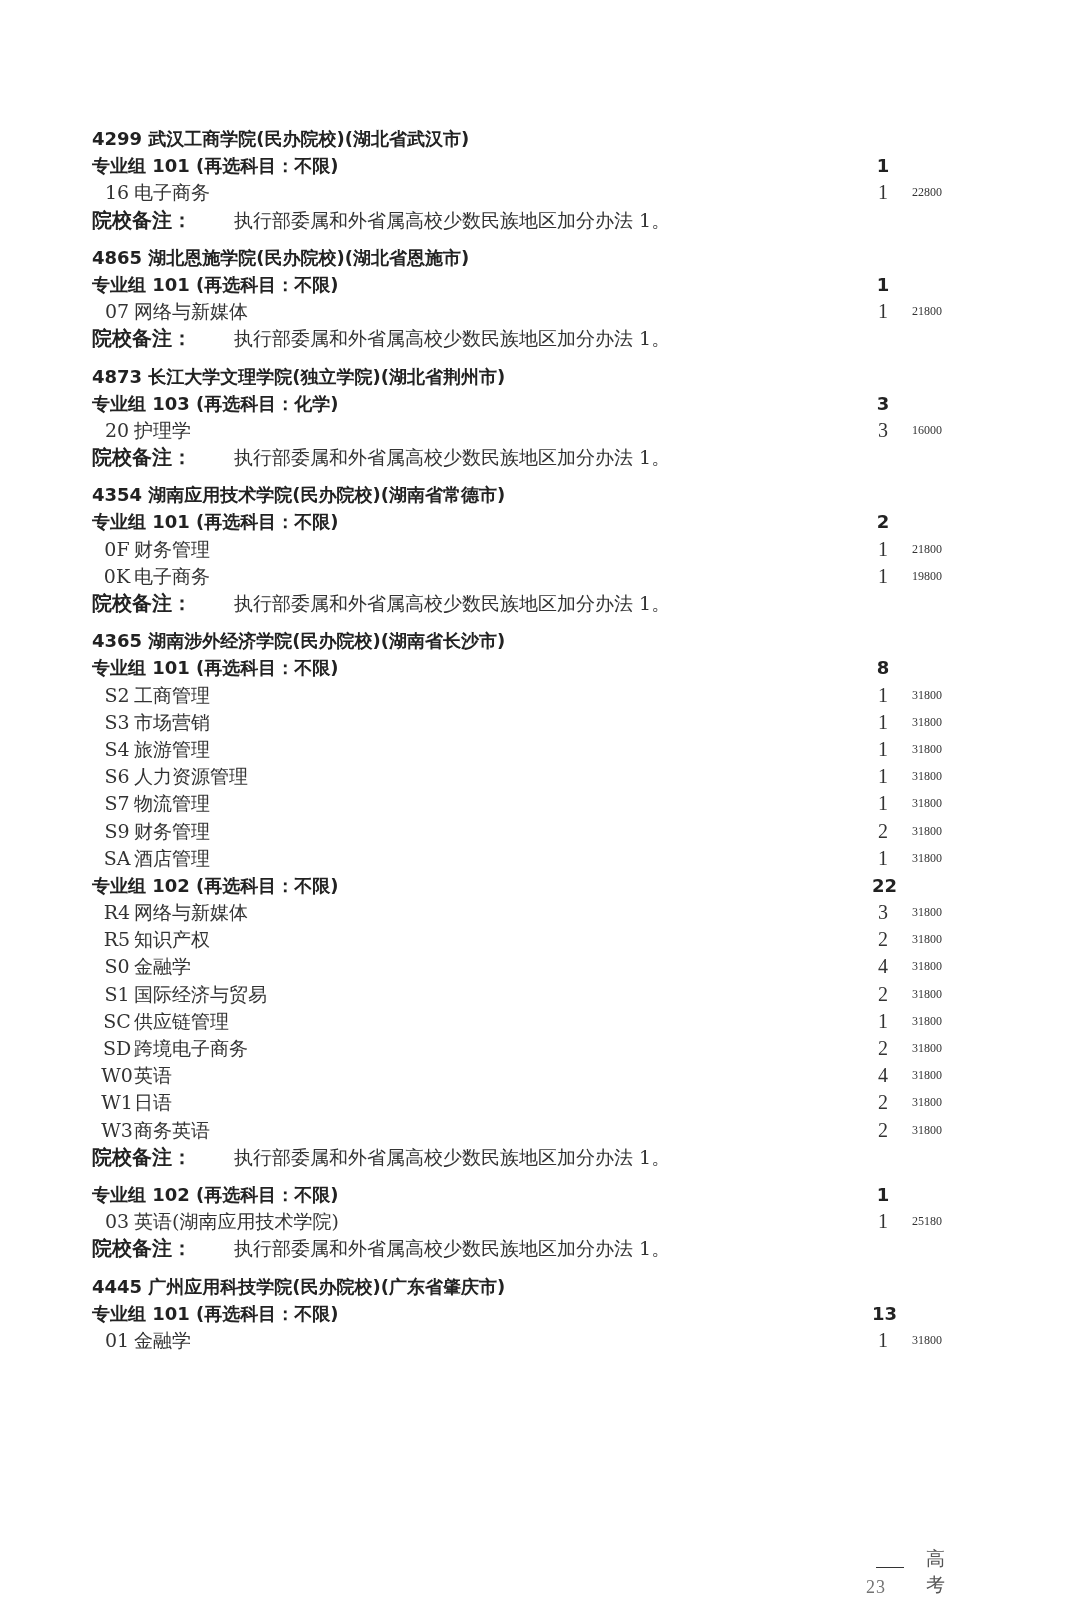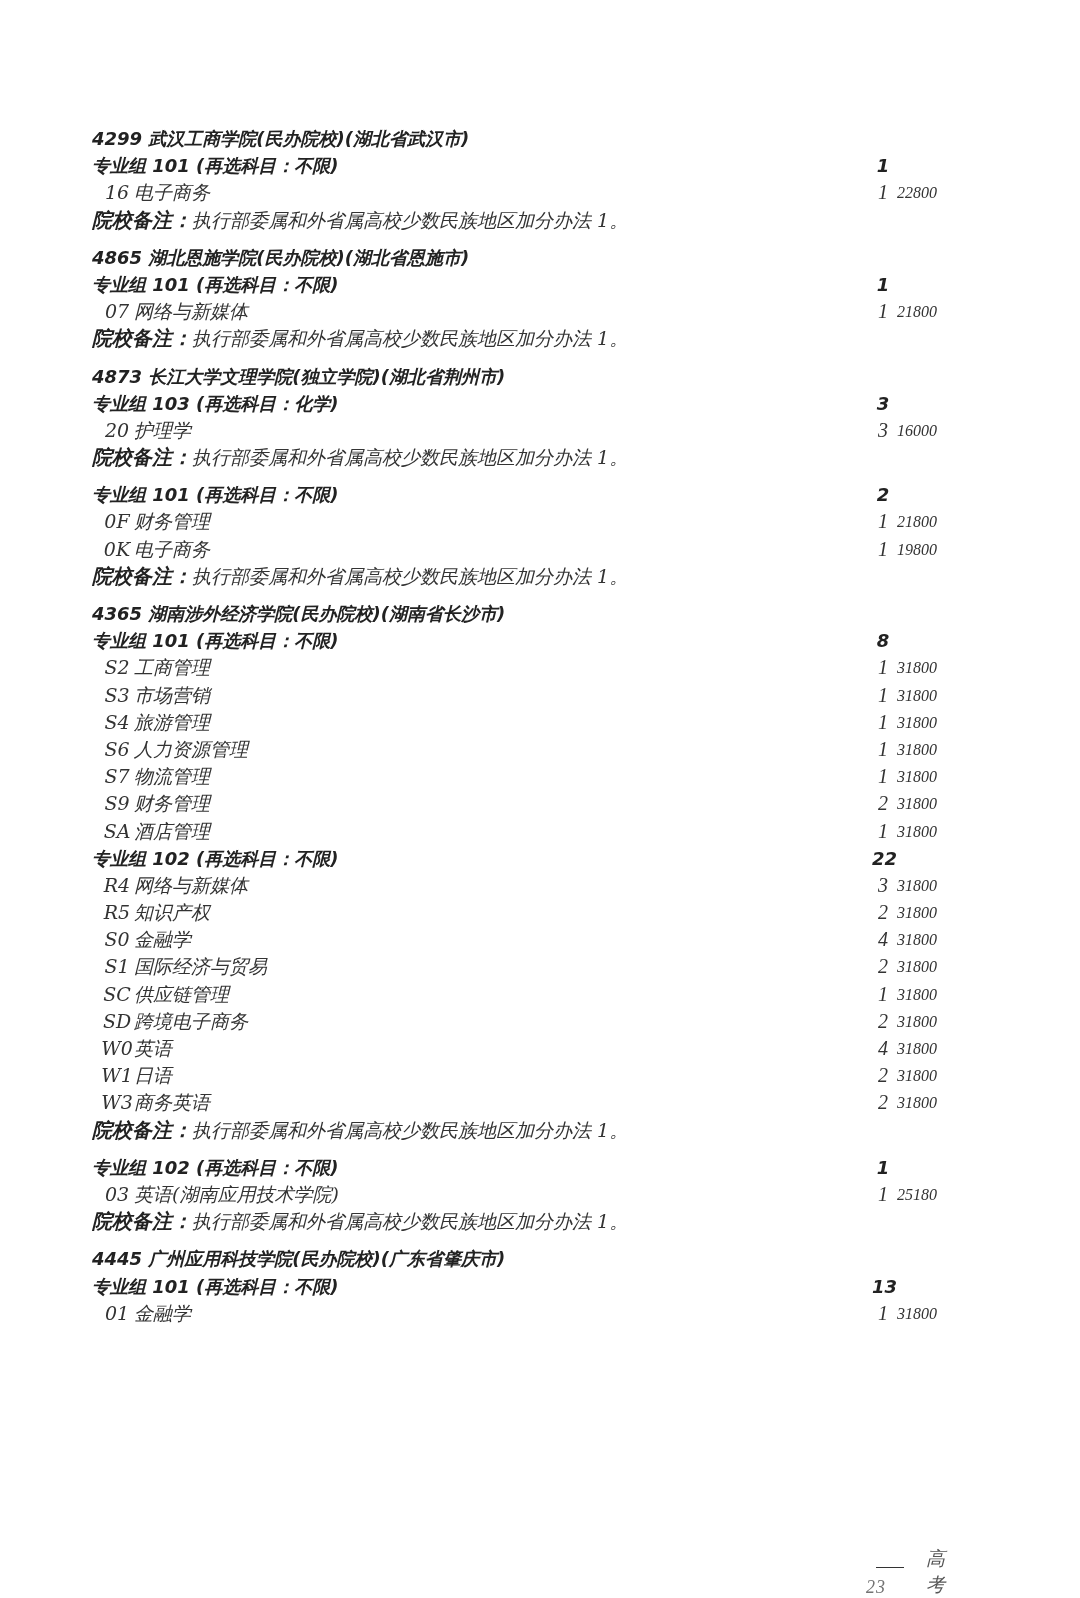--- a/index.html
+++ b/index.html
@@ -1,30 +1,30 @@
 <!DOCTYPE html>
 <html><head>
 <meta charset="utf-8">
 <style>
   html, body { margin: 0; padding: 0; background: #ffffff; }
   body { width: 1080px; height: 1598px; position: relative; overflow: hidden; color: #1a1a1a; }
-  #page { position: absolute; left: 0; top: 0; width: 891px; height: 1598px; font-style: italic; }
+  #page { position: absolute; left: 0; top: 0; width: 891px; height: 1598px; }
   .content { position: absolute; left: 92px; top: 125px; width: 900px; }
   .school { margin-bottom: 10px; }
   .line { position: relative; height: 27.2px; line-height: 27.2px; font-size: 19px; white-space: nowrap; }
   .school-title { font-family: "DejaVu Sans", "Liberation Sans", sans-serif; font-weight: bold; font-size: 18px; color: #222; }
   .group-line { font-family: "DejaVu Sans", "Liberation Sans", sans-serif; font-weight: bold; font-size: 18px; color: #222; }
   .group-count { position: absolute; left: 780px; width: 22px; text-align: center; font-family: "DejaVu Sans", "Liberation Sans", sans-serif; font-weight: bold; font-size: 18px; }
   .major-line { font-family: "DejaVu Serif", "Liberation Serif", serif; font-size: 19px; color: #333; padding-left: 8px; }
   .major-code { display: inline-block; min-width: 34px; text-align: center; }
   .major-count { position: absolute; left: 780px; width: 22px; text-align: center; font-family: "Liberation Serif", "DejaVu Serif", serif; font-size: 20px; color: #333; }
-  .major-fee { position: absolute; left: 788px; width: 74px; text-align: center; font-family: "Liberation Serif", "DejaVu Serif", serif; font-size: 16px; color: #333; }
+  .major-fee { position: absolute; left: 820px; width: 74px; text-align: left; font-family: "Liberation Serif", "DejaVu Serif", serif; font-size: 12px; color: #333; }
   .note-line { font-size: 19px; color: #222; }
   .note-label { font-family: "DejaVu Sans", "Liberation Sans", sans-serif; font-weight: bold; font-size: 20px; }
-  .note-text { font-family: "DejaVu Serif", "Liberation Serif", serif; font-size: 19px; color: #333; }
+  .note-text { font-family: "DejaVu Serif", "Liberation Serif", serif; font-size: 19px; color: #333; margin-left: 42px; }
   .page-number { position: absolute; left: 866px; top: 1556px; font-family: "Liberation Serif", "DejaVu Serif", serif; font-size: 18px; color: #737373; letter-spacing: 1px; }
   .page-number .dash { display: inline-block; width: 28px; height: 0; border-top: 1.5px solid #333; vertical-align: middle; margin: 0 10px; }
   .watermark { position: absolute; left: 926px; top: 1546px; font-family: "DejaVu Sans", "Liberation Sans", sans-serif; font-size: 19px; color: #555; }
 </style>
 </head>
 <body>
 
 <div id="page">
   <div class="content" id="content">
       <div class="school">
@@ -39,20 +39,21 @@
         <div class="line major-line"><span class="major-code">07</span><span class="major-name">网络与新媒体</span><span class="major-count">1</span><span class="major-fee">21800</span></div>
         <div class="line note-line"><span class="note-label">院校备注：</span><span class="note-text">执行部委属和外省属高校少数民族地区加分办法 1。</span></div>
       </div>
       <div class="school">
         <div class="line school-title">4873 长江大学文理学院(独立学院)(湖北省荆州市)</div>
         <div class="line group-line"><span>专业组 103 (再选科目：化学)</span><span class="group-count">3</span></div>
         <div class="line major-line"><span class="major-code">20</span><span class="major-name">护理学</span><span class="major-count">3</span><span class="major-fee">16000</span></div>
         <div class="line note-line"><span class="note-label">院校备注：</span><span class="note-text">执行部委属和外省属高校少数民族地区加分办法 1。</span></div>
       </div>
       <div class="school">
+        <div class="line school-title">4354 湖南应用技术学院(民办院校)(湖南省常德市)</div>
         <div class="line group-line"><span>专业组 101 (再选科目：不限)</span><span class="group-count">2</span></div>
         <div class="line major-line"><span class="major-code">0F</span><span class="major-name">财务管理</span><span class="major-count">1</span><span class="major-fee">21800</span></div>
         <div class="line major-line"><span class="major-code">0K</span><span class="major-name">电子商务</span><span class="major-count">1</span><span class="major-fee">19800</span></div>
         <div class="line note-line"><span class="note-label">院校备注：</span><span class="note-text">执行部委属和外省属高校少数民族地区加分办法 1。</span></div>
       </div>
       <div class="school">
         <div class="line school-title">4365 湖南涉外经济学院(民办院校)(湖南省长沙市)</div>
         <div class="line group-line"><span>专业组 101 (再选科目：不限)</span><span class="group-count">8</span></div>
         <div class="line major-line"><span class="major-code">S2</span><span class="major-name">工商管理</span><span class="major-count">1</span><span class="major-fee">31800</span></div>
         <div class="line major-line"><span class="major-code">S3</span><span class="major-name">市场营销</span><span class="major-count">1</span><span class="major-fee">31800</span></div>

